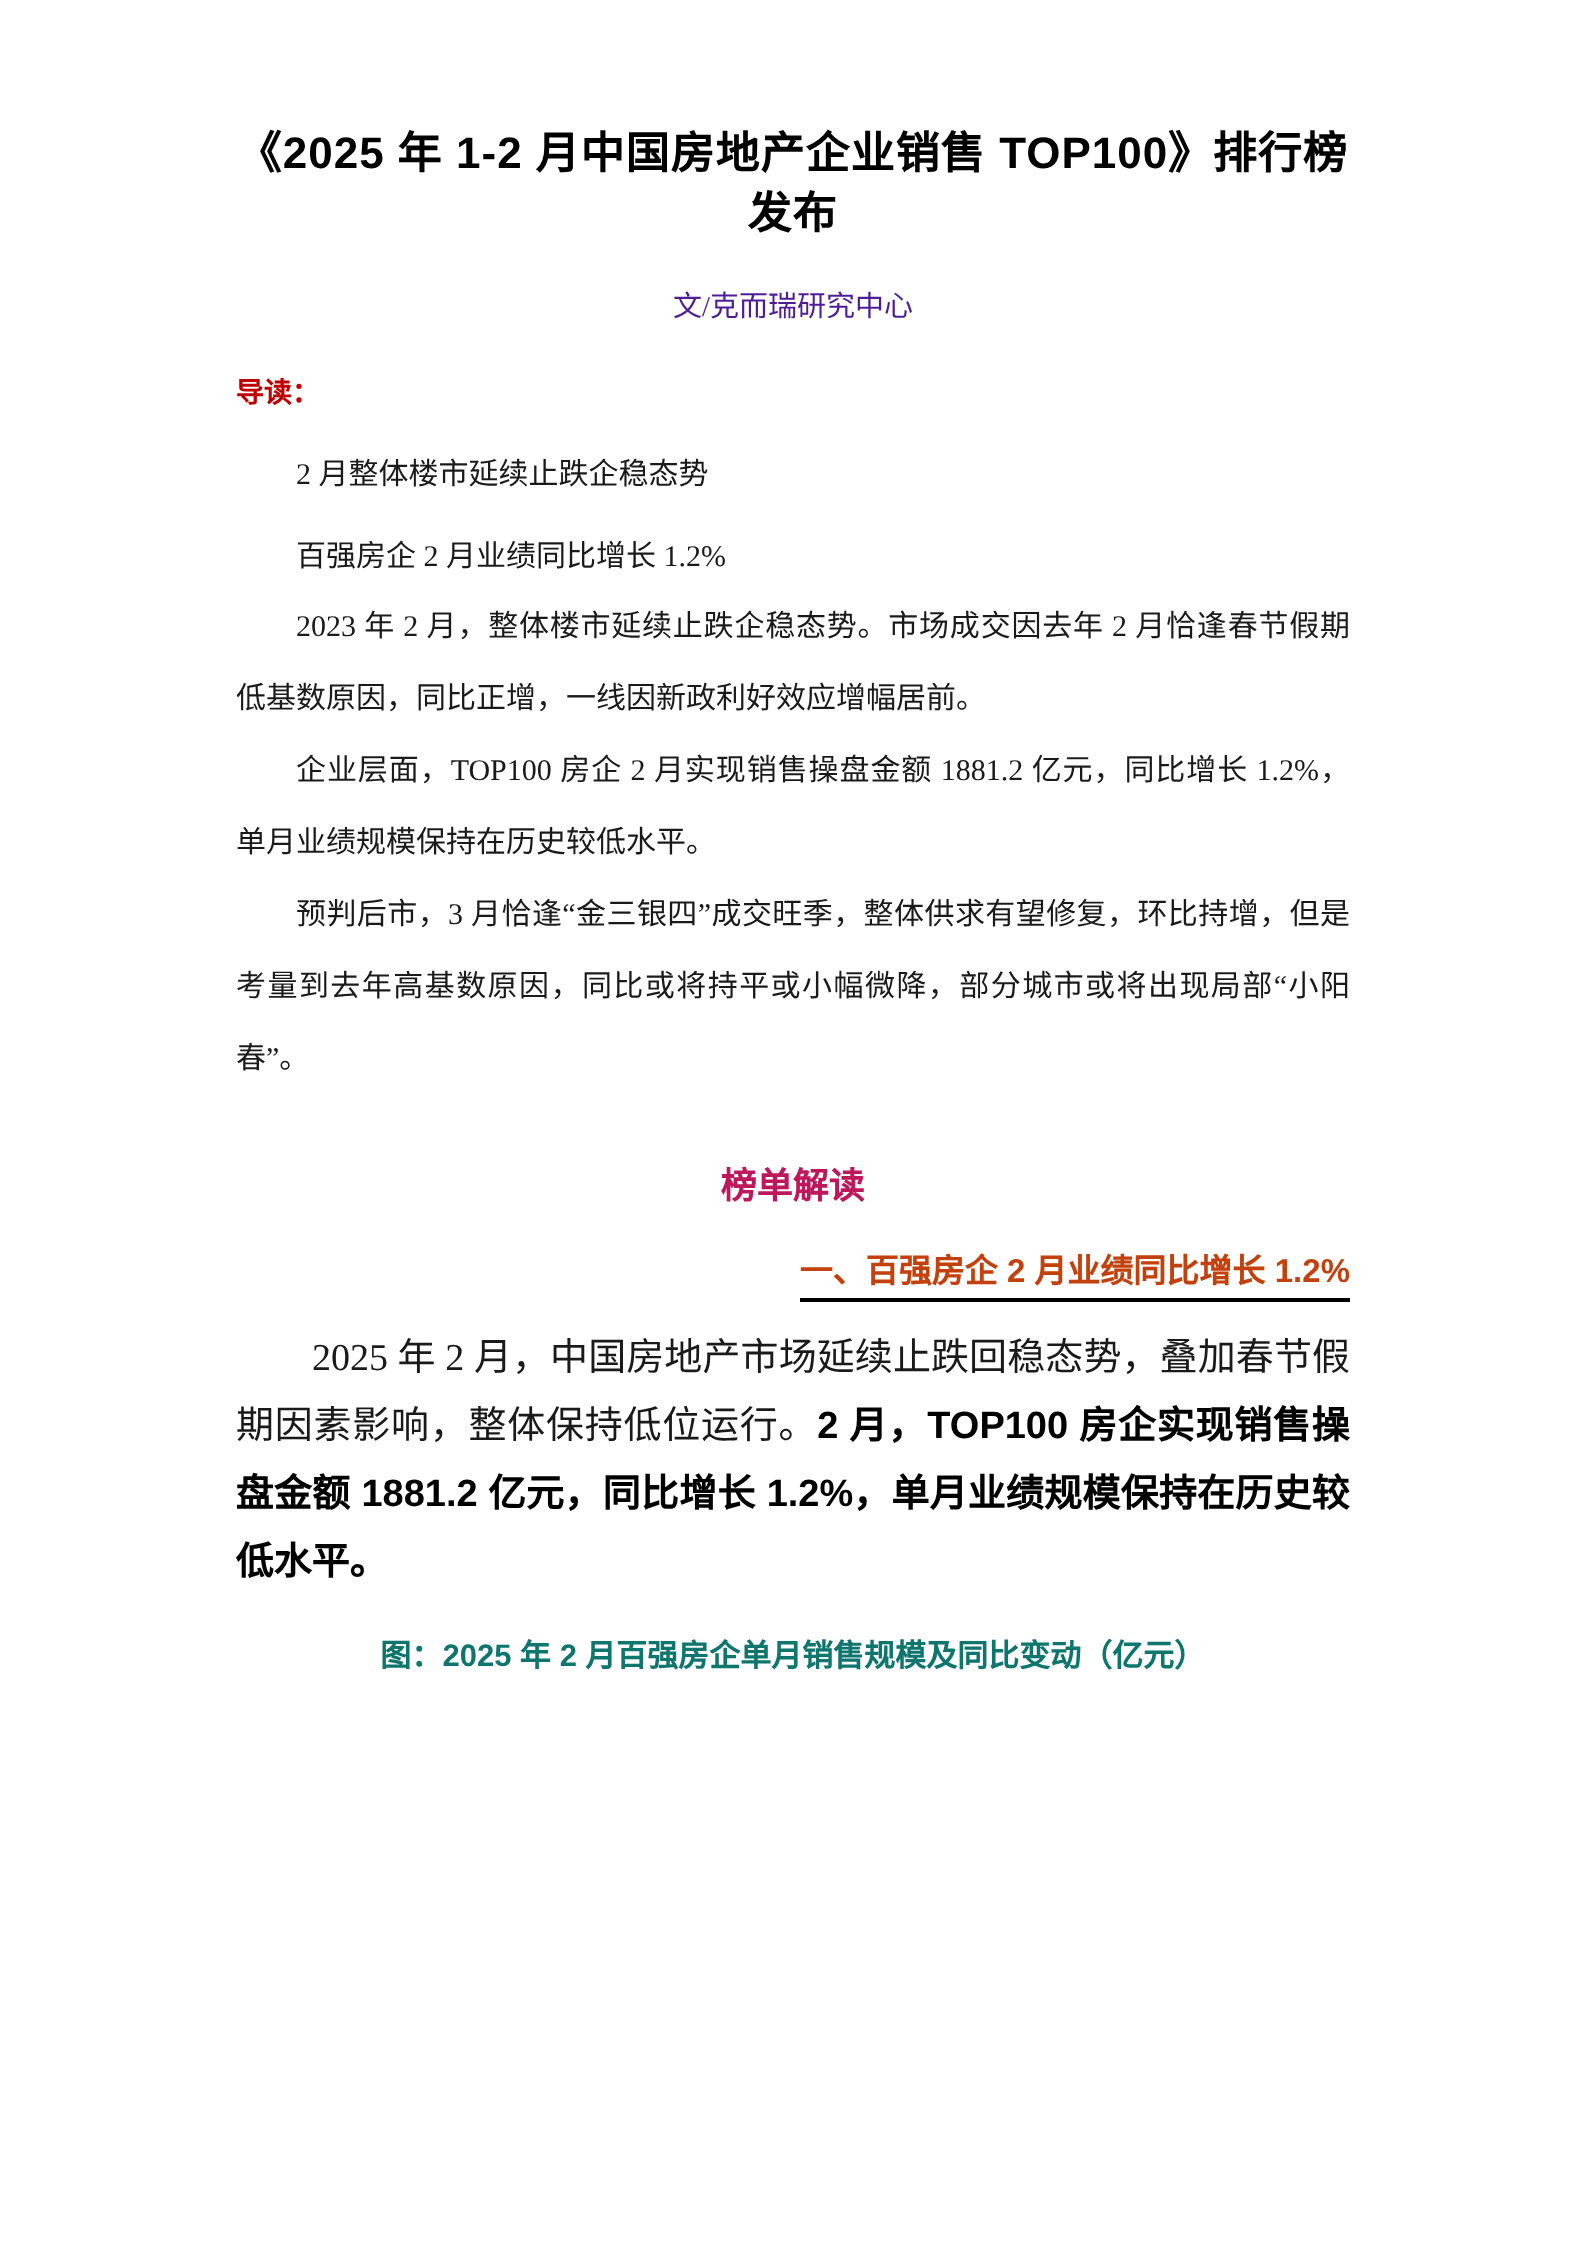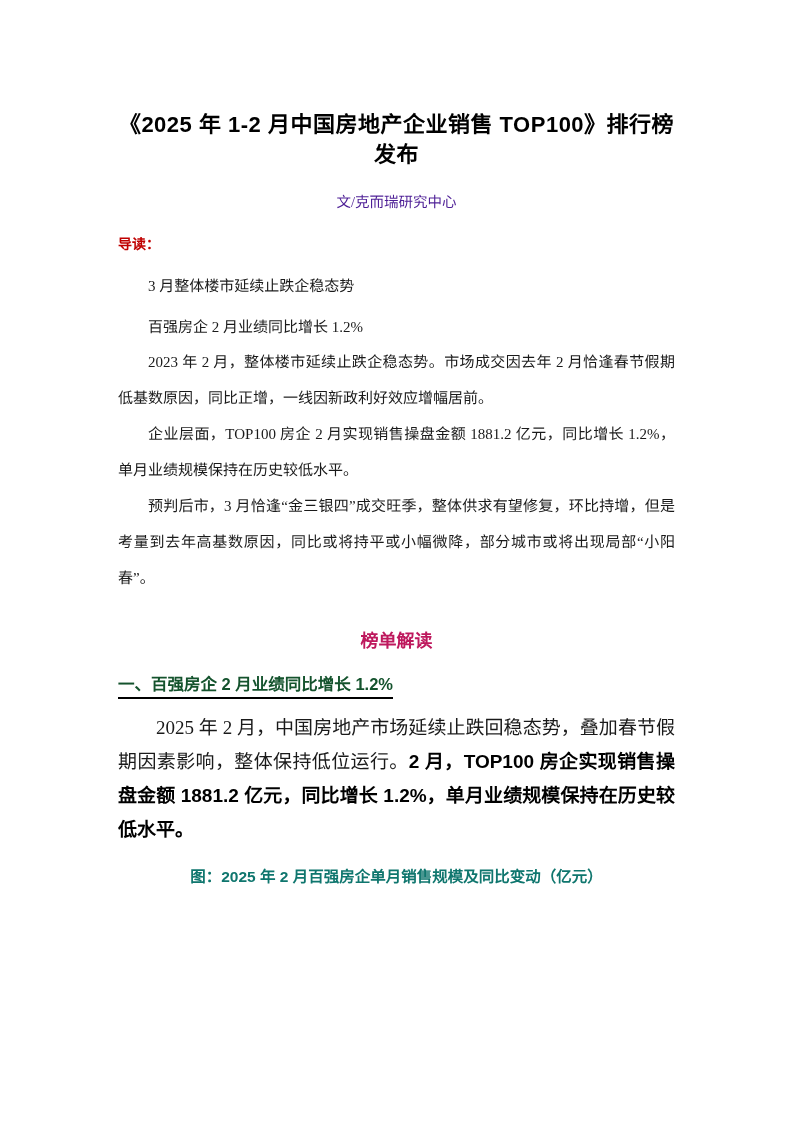--- a/index.html
+++ b/index.html
@@ -14,21 +14,21 @@
     margin: 0 auto;
     background: #ffffff;
     overflow: hidden;
     color: #1a1a1a;
     font-family: "Liberation Serif", serif;
   }
   .content {
     padding: 0 118px;
   }
   .doc-title {
-    padding-top: 110px;
+    padding-top: 62px;
     font-family: "Liberation Sans", sans-serif;
     font-size: 22px;
     line-height: 30px;
     font-weight: bold;
     color: #000000;
     text-align: center;
     letter-spacing: 0.5px;
   }
   .byline {
     margin-top: 23px;
@@ -75,22 +75,22 @@
     font-weight: bold;
     color: #be185d;
     text-align: center;
   }
   .sub-heading {
     margin-top: 18px;
     font-family: "Liberation Sans", sans-serif;
     font-size: 16.5px;
     line-height: 24px;
     font-weight: bold;
-    color: #14532d;
-    text-align: left;
+    color: #c2410c;
+    text-align: right;
   }
   .sub-heading .underline {
     display: inline-block;
     border-bottom: 2px solid #000000;
     padding-bottom: 1px;
   }
   .analysis-para {
     margin-top: 12px;
     font-size: 19px;
     line-height: 34px;
@@ -118,21 +118,21 @@
 
 <div class="page">
   <div class="content">
 
     <div class="doc-title">《2025 年 1-2 月中国房地产企业销售 TOP100》排行榜发布</div>
 
     <div class="byline">文/克而瑞研究中心</div>
 
     <div class="lead-heading">导读：</div>
 
-    <div class="lead-item">3 月整体楼市延续止跌企稳态势</div>
+    <div class="lead-item">2 月整体楼市延续止跌企稳态势</div>
 
     <div class="lead-item">百强房企 2 月业绩同比增长 1.2%</div>
 
 
     <div class="body-paragraphs">
       <p class="para">2023 年 2 月，整体楼市延续止跌企稳态势。市场成交因去年 2 月恰逢春节假期低基数原因，同比正增，一线因新政利好效应增幅居前。</p>
       <p class="para">企业层面，TOP100 房企 2 月实现销售操盘金额 1881.2 亿元，同比增长 1.2%，单月业绩规模保持在历史较低水平。</p>
       <p class="para">预判后市，3 月恰逢“金三银四”成交旺季，整体供求有望修复，环比持增，但是考量到去年高基数原因，同比或将持平或小幅微降，部分城市或将出现局部“小阳春”。</p>
     </div>
 

